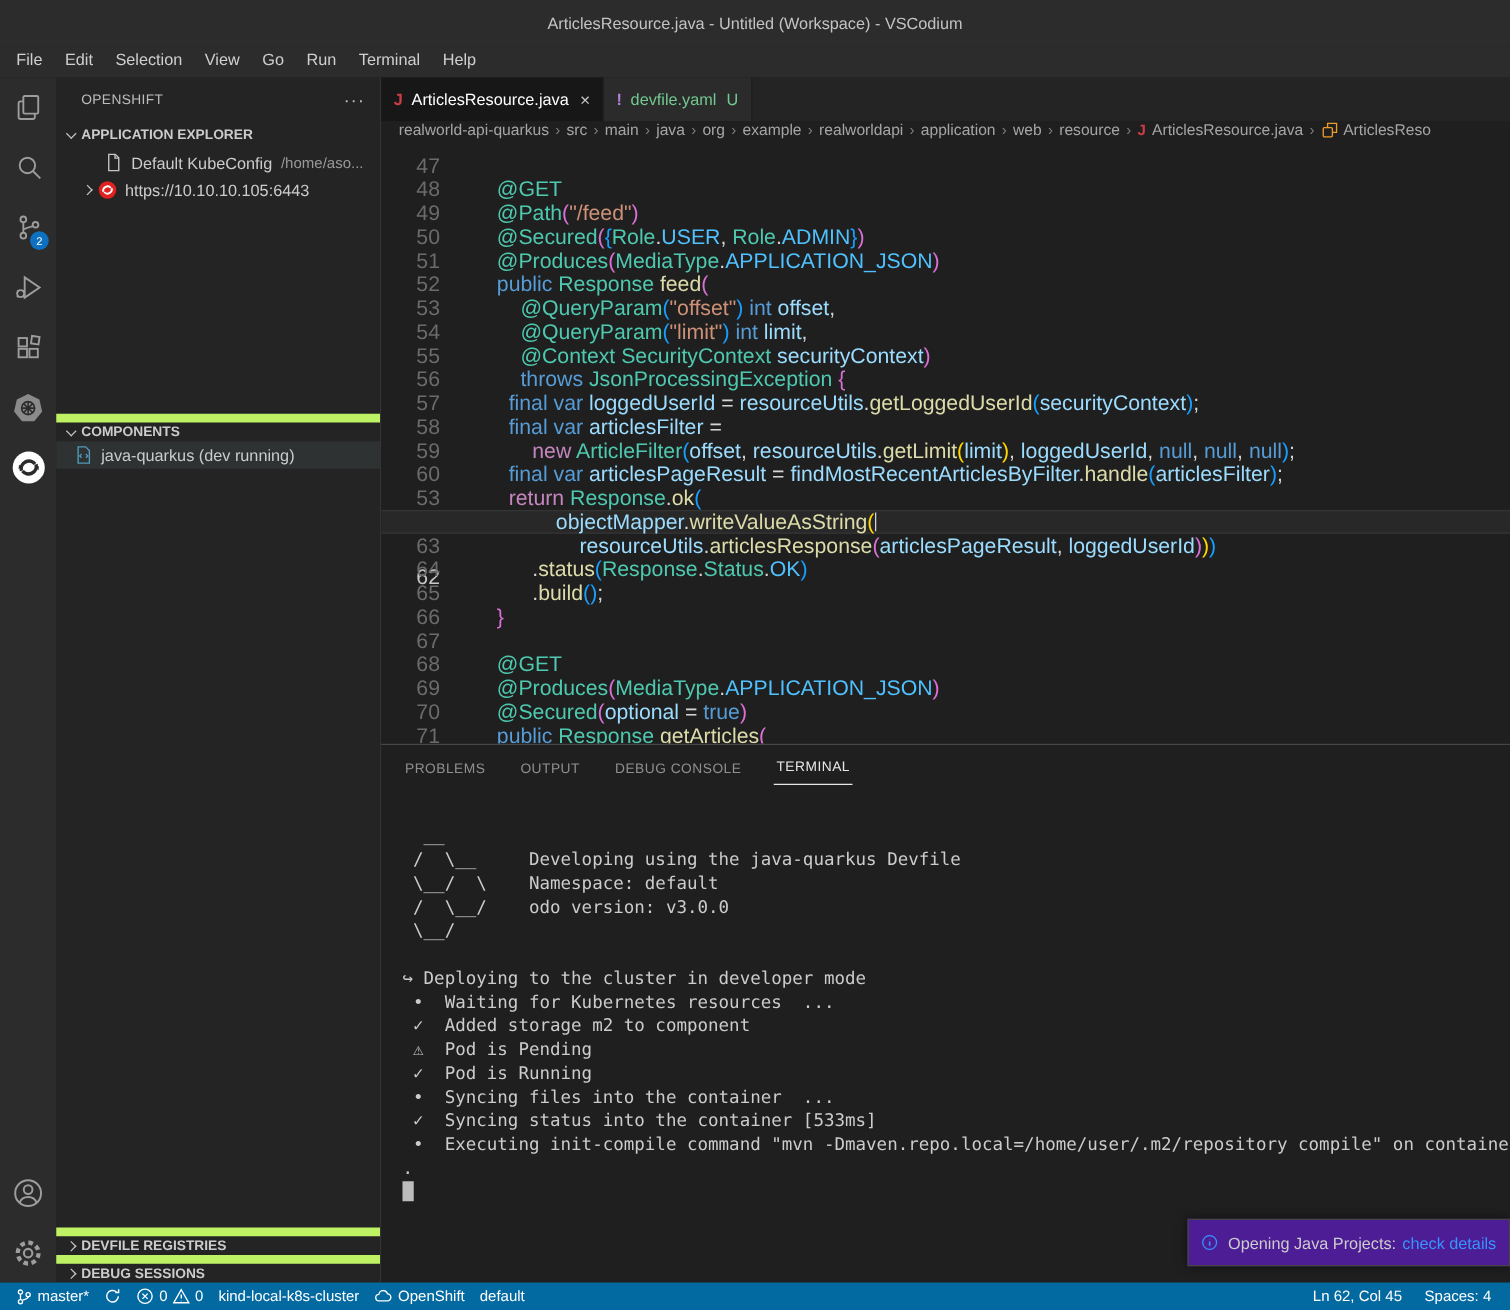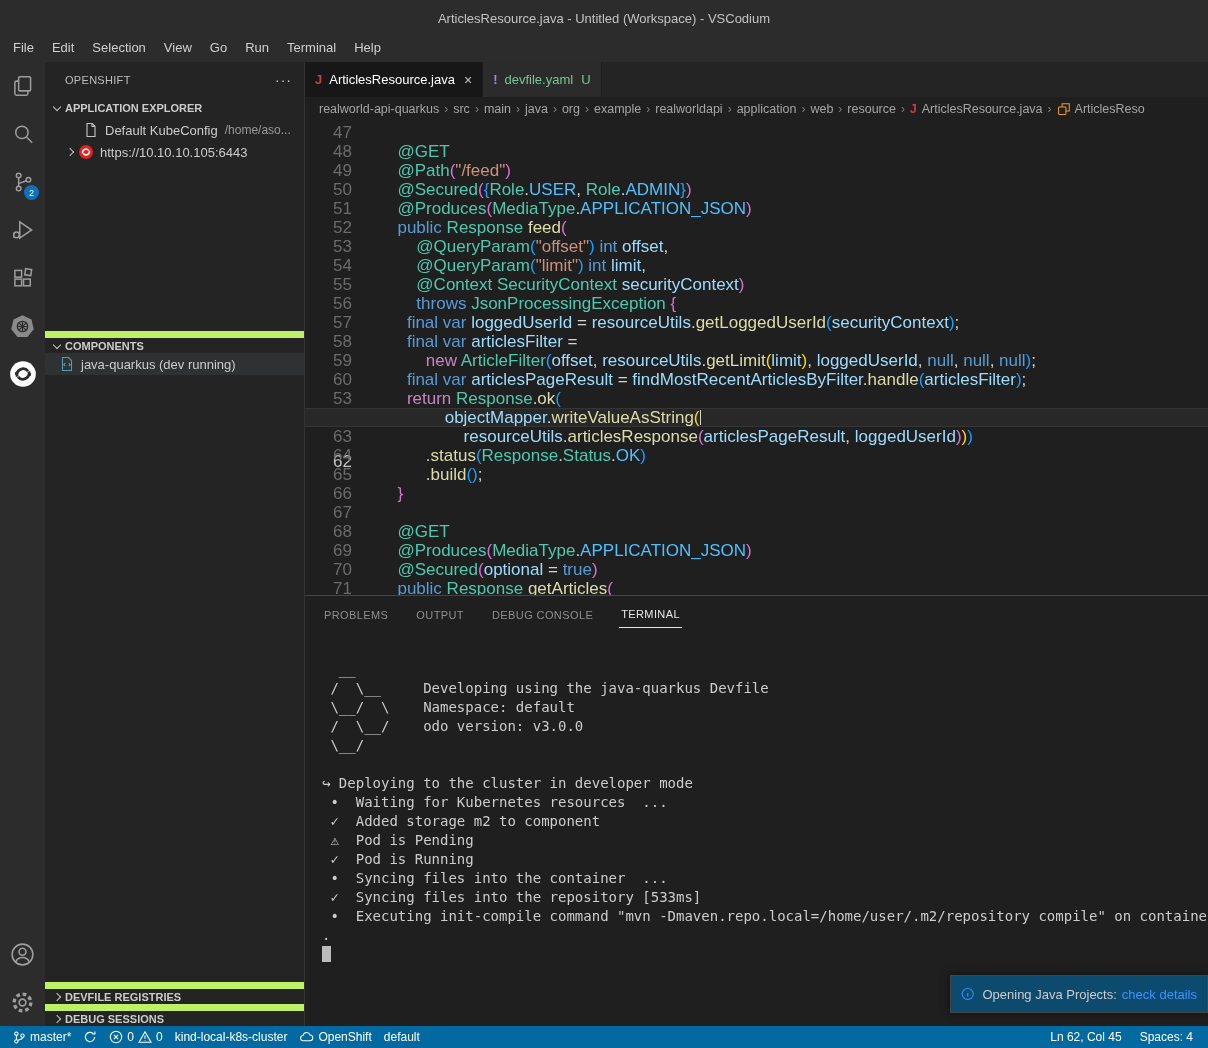--- a/index.html
+++ b/index.html
@@ -47,21 +47,21 @@
   .tabs { height:35px; background:#242424; display:flex; }
   .tab { display:flex; align-items:center; padding:0 10px; font-size:13px; border-right:1px solid #1c1c1c; }
   .tab.active { background:#171717; color:#ffffff; }
   .tab.inactive { background:#2b2b2b; }
   .tab .java-glyph { color:#cc3e44; font-weight:bold; font-size:13px; margin-right:7px; }
   .tab .yaml-glyph { color:#b180d7; font-weight:bold; font-size:13px; margin-right:7px; }
   .tab .close { margin-left:9px; color:#c5c5c5; font-size:14px; }
   .tab .untracked { color:#73C991; }
   .tab .git-badge { color:#73C991; margin-left:8px; }
 
-  .breadcrumb { height:24px; display:flex; align-items:center; background:#1f1f1f; padding-left:14px;
+  .breadcrumb { height:24px; display:flex; align-items:flex-start; background:#1f1f1f; padding-left:14px;
                 font-size:12.5px; color:#a5a5a5; white-space:nowrap; overflow:hidden; }
   .bc-sep { margin:0 5px; color:#7d7d7d; font-size:12px; }
   .bc-item { flex:none; display:flex; align-items:center; }
   .bc-java { color:#cc3e44; font-weight:bold; margin-right:5px; font-size:12px; }
   .bc-ico { margin-right:4px; }
 
   
   .code-area { flex:1; overflow:hidden; background:#1f1f1f; padding-top:2px;
                font-family:Liberation Sans, sans-serif; font-size:17px; }
   .code-line { height:19px; line-height:19px; display:flex; white-space:pre; }
@@ -85,21 +85,21 @@
   .block-cursor { display:inline-block; width:9px; height:16px; background:#bcbcbc; vertical-align:-3px; }
 
   
   .statusbar { position:absolute; left:0; bottom:0; width:1208px; height:22px; background:#0369a1; color:#ffffff;
                display:flex; align-items:center; font-size:12px; padding:0 6px; }
   .sb-item { display:flex; align-items:center; gap:4px; padding:0 6px; height:22px; }
   .sb-right { margin-left:auto; display:flex; align-items:center; }
   .sb-right .sb-item { padding:0 9px; }
 
   
-  .notification { position:absolute; right:0; bottom:35px; width:258px; height:38px; background:#0c4a6e;
+  .notification { position:absolute; right:0; bottom:35px; width:258px; height:38px; background:#4c1d95;
                   border:1px solid #454545; box-shadow:0 0 8px rgba(0,0,0,.55); display:flex; align-items:center;
                   padding:0 10px; font-size:13px; }
   .notification .msg { color:#cccccc; margin-left:8px; white-space:nowrap; }
   .notification a.link { color:#3794ff; text-decoration:none; margin-left:5px; white-space:nowrap; }
 </style>
 </head>
 <body>
 
 <div class="titlebar">
   <span class="title">ArticlesResource.java - Untitled (Workspace) - VSCodium</span>
@@ -335,21 +335,21 @@
             <div class="term-line"> \__/  \    Namespace: default</div>
             <div class="term-line"> /  \__/    odo version: v3.0.0</div>
             <div class="term-line"> \__/</div>
             <div class="term-line"> </div>
             <div class="term-line">↪ Deploying to the cluster in developer mode</div>
             <div class="term-line"> •  Waiting for Kubernetes resources  ...</div>
             <div class="term-line"> ✓  Added storage m2 to component</div>
             <div class="term-line"> ⚠  Pod is Pending</div>
             <div class="term-line"> ✓  Pod is Running</div>
             <div class="term-line"> •  Syncing files into the container  ...</div>
-            <div class="term-line"> ✓  Syncing files into the repository [533ms]</div>
+            <div class="term-line"> ✓  Syncing status into the container [533ms]</div>
             <div class="term-line"> •  Executing init-compile command "mvn -Dmaven.repo.local=/home/user/.m2/repository compile" on container "too</div>
             <div class="term-line">.</div>
             <div class="term-line"><span class="block-cursor"></span></div>
           </div>
       </div>
     </div>
   </div>
 </div>
 
 <div class="notification">

